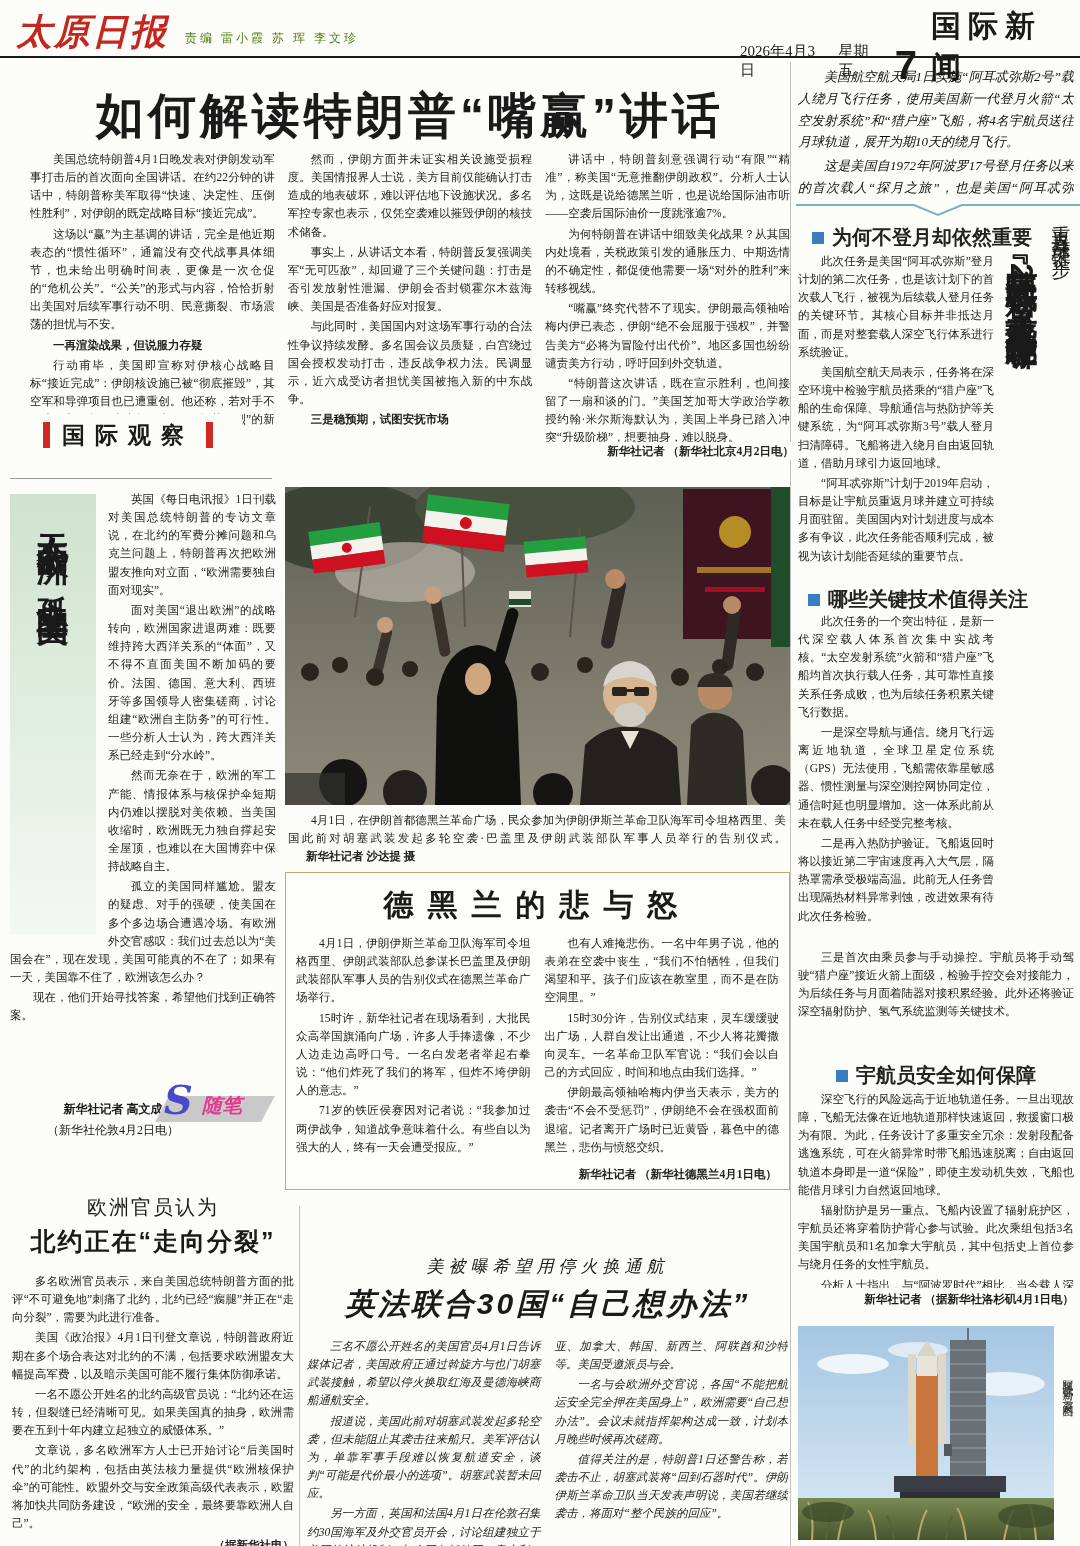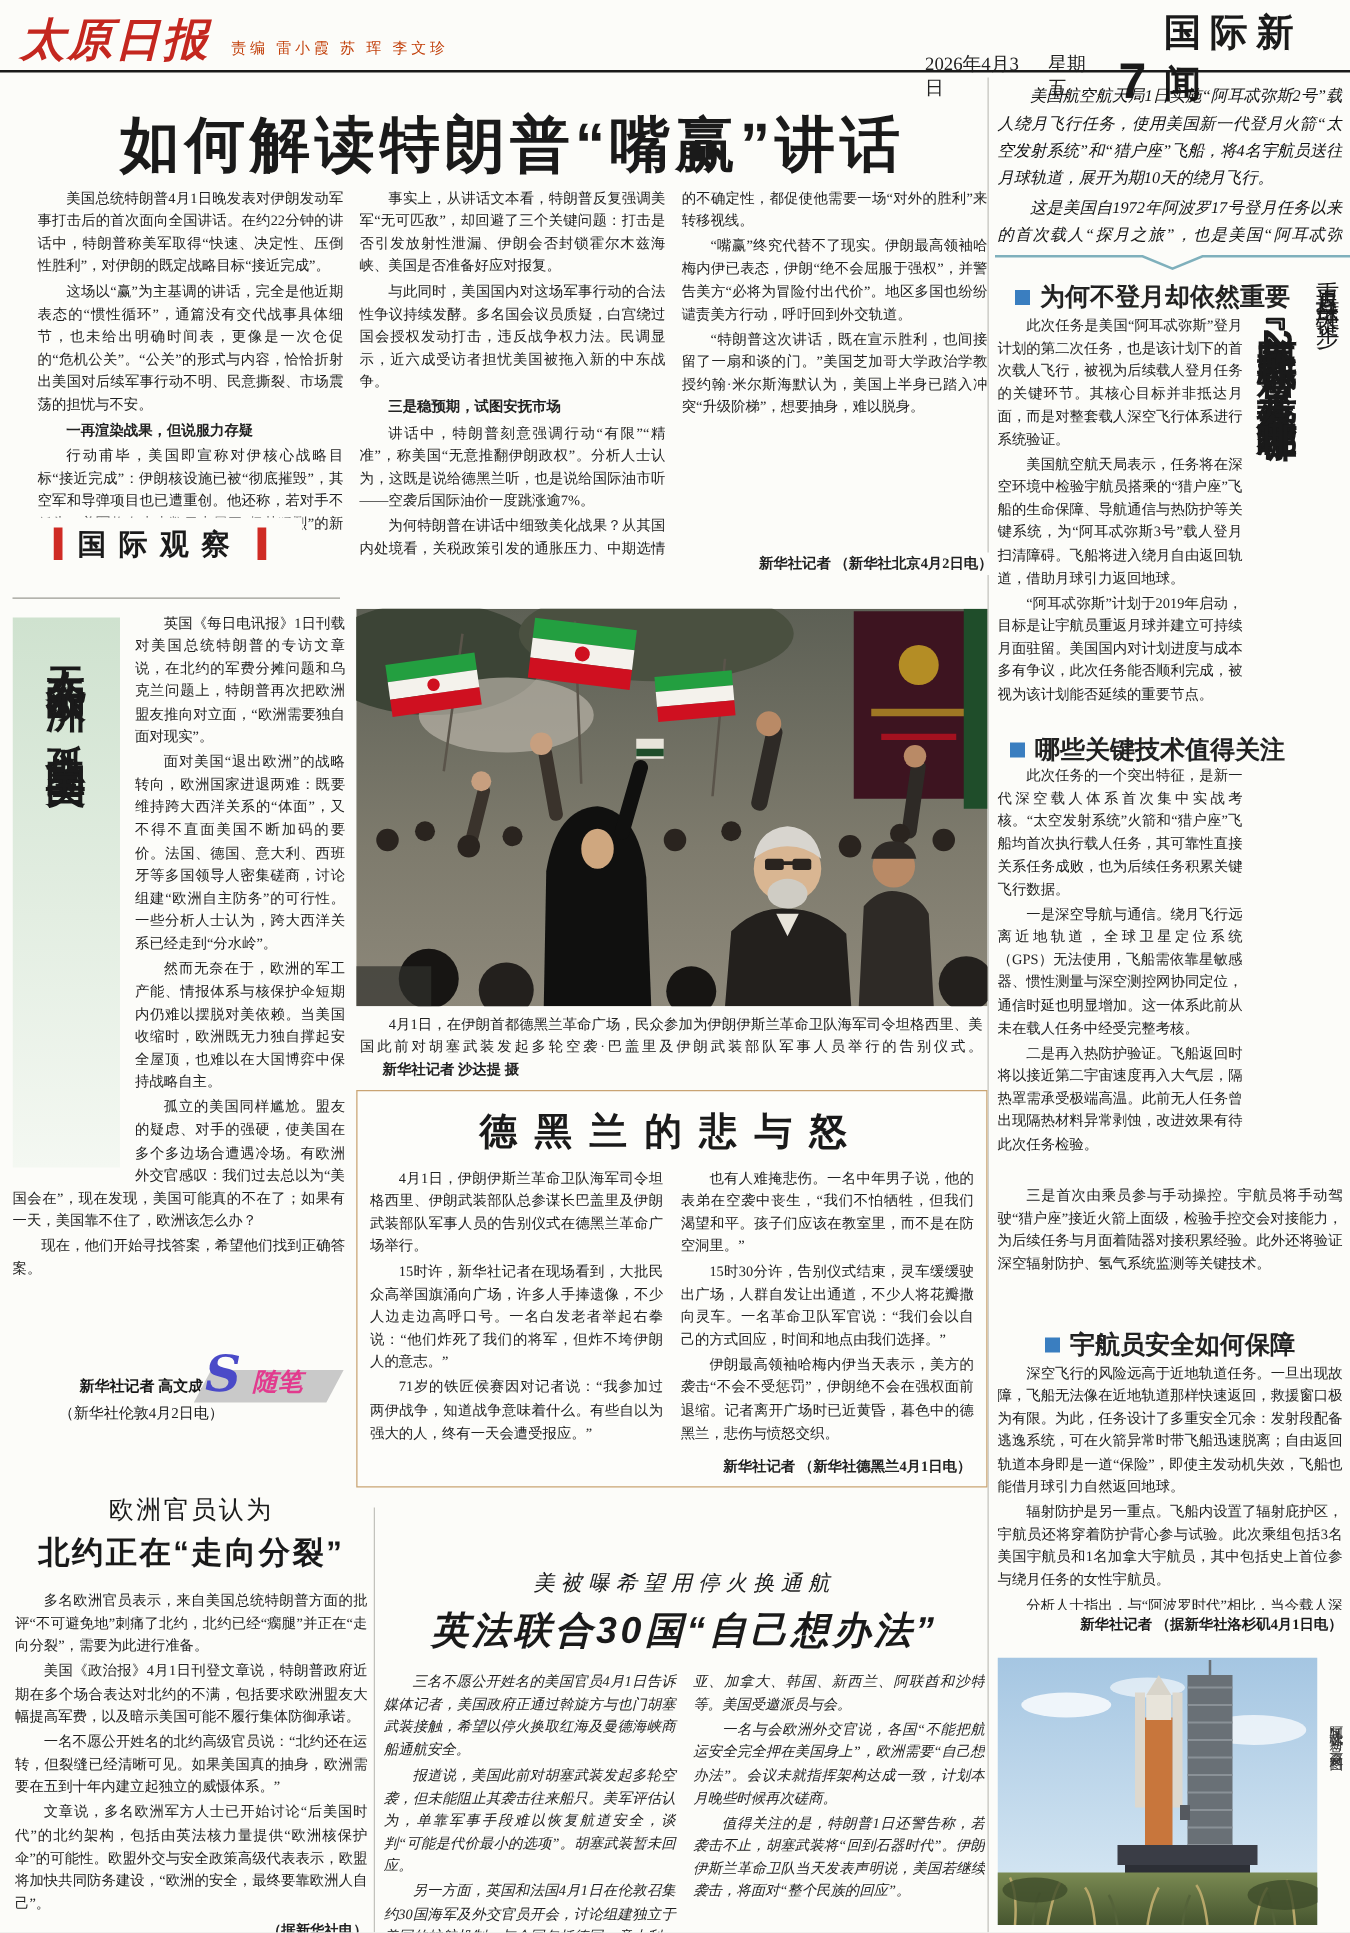--- a/index.html
+++ b/index.html
@@ -7,21 +7,21 @@
         font-family:"Liberation Serif",serif;color:#1a1a1a;overflow:hidden;}
   .abs{position:absolute;}
   p{margin:0 0 2px 0;text-indent:2em;text-align:justify;}
   .body-txt{font-size:11.5px;line-height:1.58;color:#222;}
   .subhead{font-weight:bold;font-family:"Liberation Sans",sans-serif;}
   .byline{font-weight:bold;text-align:right;text-indent:0;}
   .clip{overflow:hidden;}
   
   .masthead{font-family:"DejaVu Serif",serif;font-style:italic;font-weight:bold;
             font-size:36px;color:#c4271f;transform:skewX(-8deg) rotate(-2deg);letter-spacing:2px;}
-  .editors{font-size:12px;color:#c2410c;letter-spacing:3px;}
+  .editors{font-size:12px;color:#4d7c0f;letter-spacing:3px;}
   .hdr-date{font-size:15px;color:#222;}
   .hdr-page{font-family:"Liberation Sans",sans-serif;font-size:40px;font-weight:bold;}
   .hdr-section{font-family:"Liberation Sans",sans-serif;font-size:30px;font-weight:bold;letter-spacing:7px;}
   .rule{background:#1a1a1a;}
   .vline{background:#c2c2bd;}
   
   .main-headline{font-family:"Liberation Sans",sans-serif;font-size:48px;font-weight:bold;
                  letter-spacing:4px;text-align:center;}
   .cols3{column-count:3;column-gap:13px;column-fill:auto;}
   .cols2{column-count:2;column-gap:14px;column-fill:auto;}
@@ -82,20 +82,21 @@
   <div class="abs rule" style="left:0;top:56px;width:1080px;height:2px;"></div>
 
   <div class="abs vline" style="left:790px;top:62px;width:1px;height:1484px;"></div>
 
   <div class="abs main-headline" style="left:30px;top:84px;width:760px;">如何解读特朗普“嘴赢”讲话</div>
   <div class="abs cols3 body-txt clip" style="left:30px;top:150px;width:760px;height:316px;">
     <p>美国总统特朗普4月1日晚发表对伊朗发动军事打击后的首次面向全国讲话。在约22分钟的讲话中，特朗普称美军取得“快速、决定性、压倒性胜利”，对伊朗的既定战略目标“接近完成”。</p>
     <p>这场以“赢”为主基调的讲话，完全是他近期表态的“惯性循环”，通篇没有交代战事具体细节，也未给出明确时间表，更像是一次仓促的“危机公关”。“公关”的形式与内容，恰恰折射出美国对后续军事行动不明、民意撕裂、市场震荡的担忧与不安。</p>
     <p class="subhead">一再渲染战果，但说服力存疑</p>
     <p>行动甫毕，美国即宣称对伊核心战略目标“接近完成”：伊朗核设施已被“彻底摧毁”，其空军和导弹项目也已遭重创。他还称，若对手不低头，美军将在未来数日内展开“极其猛烈”的新一轮打击。</p>
+    <p>然而，伊朗方面并未证实相关设施受损程度。美国情报界人士说，美方目前仅能确认打击造成的地表破坏，难以评估地下设施状况。多名军控专家也表示，仅凭空袭难以摧毁伊朗的核技术储备。</p>
     <p>事实上，从讲话文本看，特朗普反复强调美军“无可匹敌”，却回避了三个关键问题：打击是否引发放射性泄漏、伊朗会否封锁霍尔木兹海峡、美国是否准备好应对报复。</p>
     <p>与此同时，美国国内对这场军事行动的合法性争议持续发酵。多名国会议员质疑，白宫绕过国会授权发动打击，违反战争权力法。民调显示，近六成受访者担忧美国被拖入新的中东战争。</p>
     <p class="subhead">三是稳预期，试图安抚市场</p>
     <p>讲话中，特朗普刻意强调行动“有限”“精准”，称美国“无意推翻伊朗政权”。分析人士认为，这既是说给德黑兰听，也是说给国际油市听——空袭后国际油价一度跳涨逾7%。</p>
     <p>为何特朗普在讲话中细致美化战果？从其国内处境看，关税政策引发的通胀压力、中期选情的不确定性，都促使他需要一场“对外的胜利”来转移视线。</p>
     <p>“嘴赢”终究代替不了现实。伊朗最高领袖哈梅内伊已表态，伊朗“绝不会屈服于强权”，并警告美方“必将为冒险付出代价”。地区多国也纷纷谴责美方行动，呼吁回到外交轨道。</p>
     <p>“特朗普这次讲话，既在宣示胜利，也间接留了一扇和谈的门。”美国芝加哥大学政治学教授约翰·米尔斯海默认为，美国上半身已踏入冲突“升级阶梯”，想要抽身，难以脱身。</p>
   </div>
   <div class="abs byline body-txt" style="left:540px;top:442px;width:248px;background:#fcfcf9;padding-left:6px;">新华社记者 （新华社北京4月2日电）</div>
 

